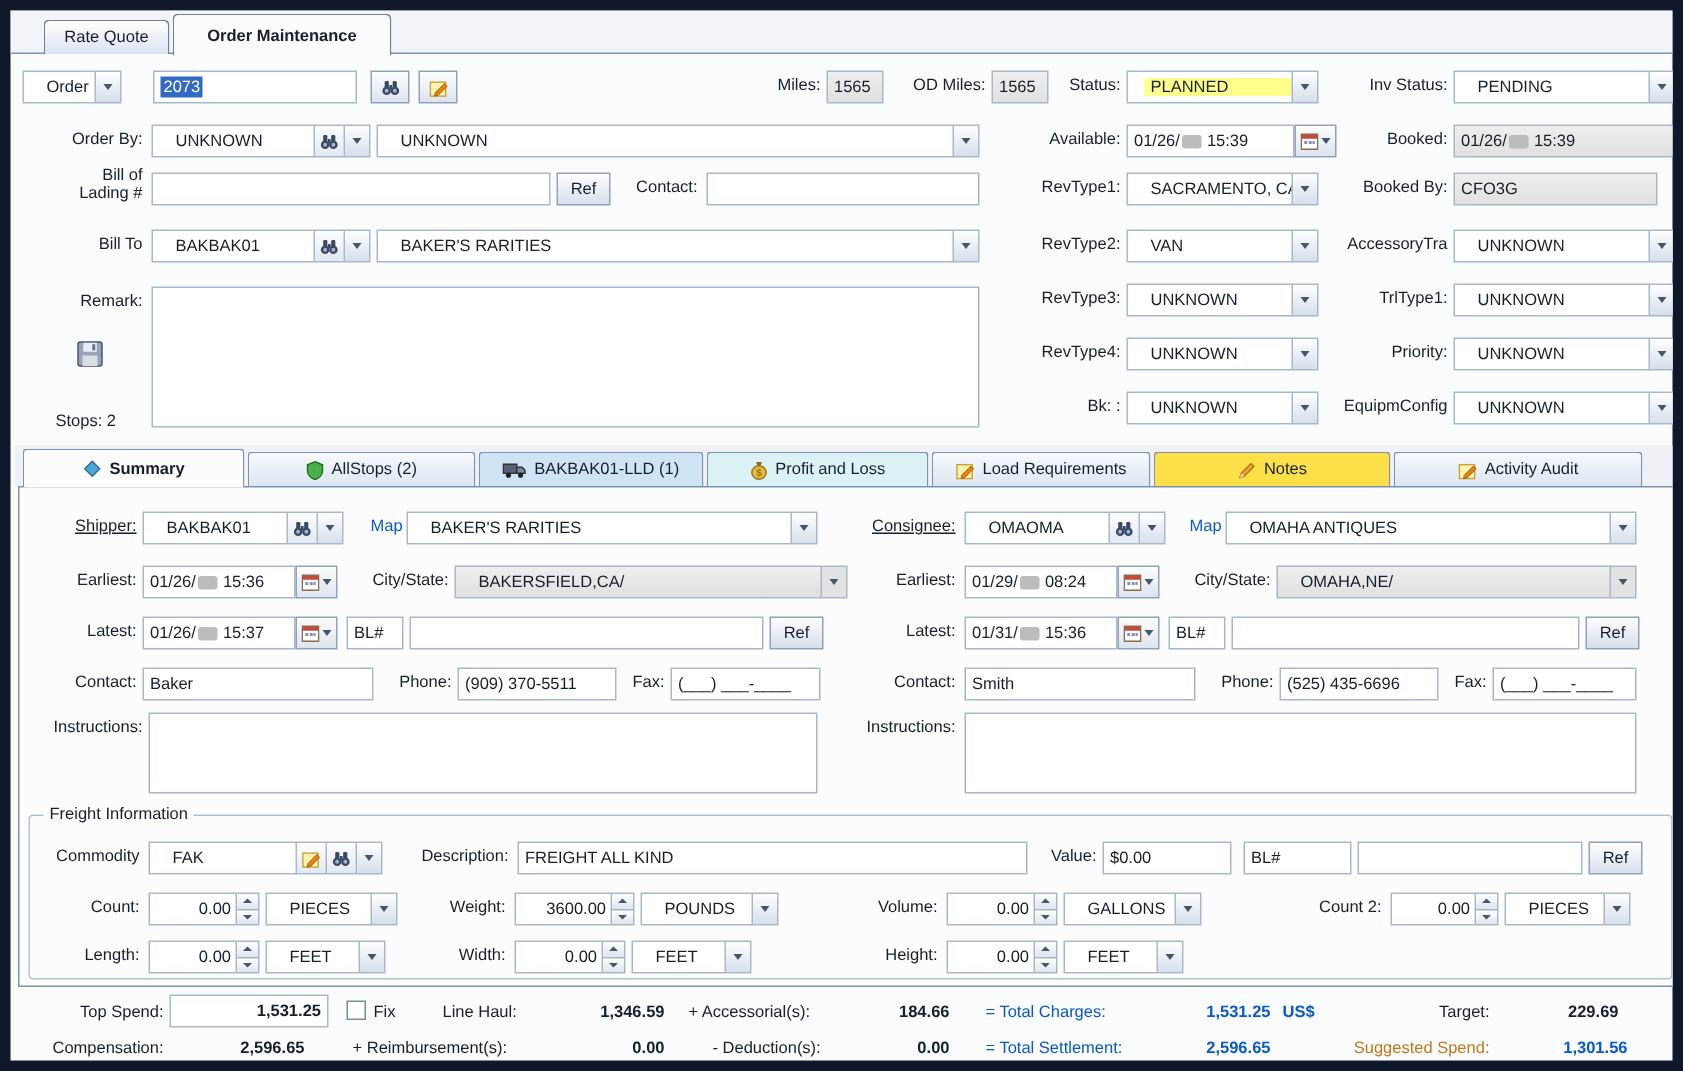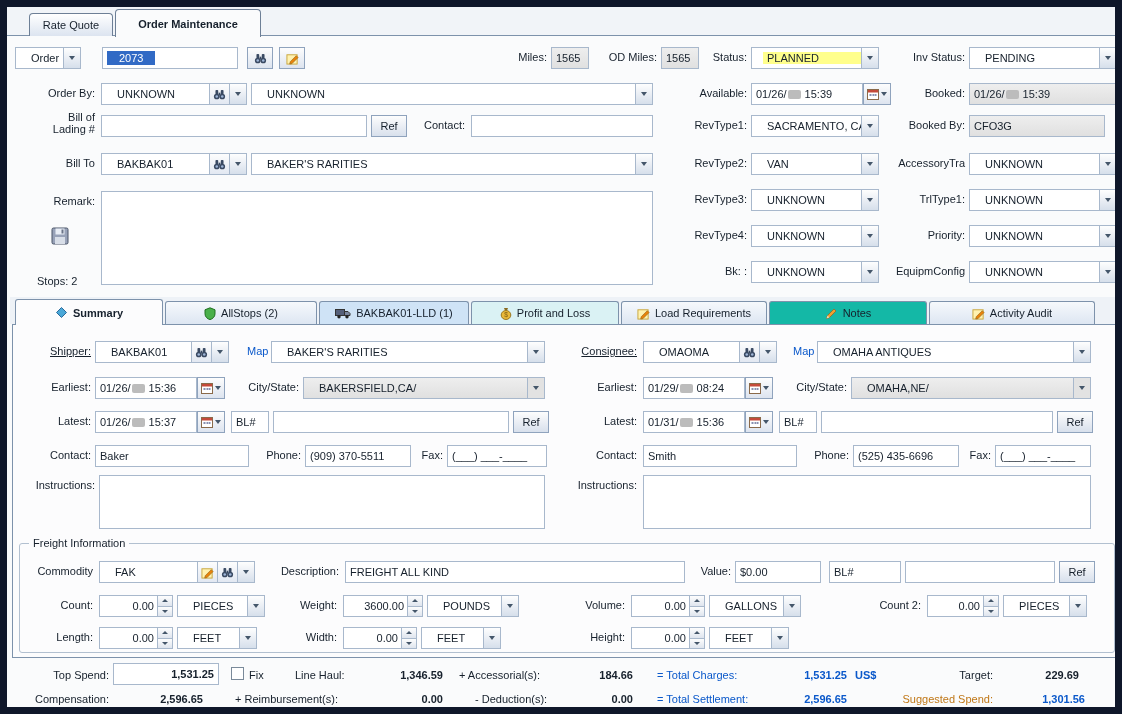--- a/index.html
+++ b/index.html
@@ -24,36 +24,36 @@
   .ibtn{position:absolute;height:22px;border:1px solid #8fa3bd;background:linear-gradient(#fdfdfd,#dde4ef);display:flex;align-items:center;justify-content:center;gap:2px;}
   .refbtn{position:absolute;height:22px;border:1px solid #8fa3bd;background:linear-gradient(#fdfdfd,#d8e0ec);display:flex;align-items:center;justify-content:center;}
   .redact{display:inline-block;width:13px;height:9px;background:#bcbcbc;border-radius:2px;margin:0 1px;}
   .tm{margin-left:3px;}
   .ta{position:absolute;border:1px solid #a8b8cc;background:#fff;}
   .spin{position:absolute;height:22px;border:1px solid #a8b8cc;background:#fff;display:flex;align-items:stretch;}
   .spin .num{flex:1;text-align:right;padding:4px 3px 0 0;white-space:nowrap;}
   .spin .btns{width:15px;border-left:1px solid #a8b8cc;display:flex;flex-direction:column;}
   .spin .sb{flex:1;display:flex;align-items:center;justify-content:center;background:linear-gradient(#fdfdfd,#dfe5ee);}
   .spin .sb+.sb{border-top:1px solid #a8b8cc;}
-  .sel{background:#316ac5;color:#fff;padding:1px 12px;}
+  .sel{background:#316ac5;color:#fff;padding:1px 2px;}
   .maplink{position:absolute;color:#0a58ca;cursor:pointer;white-space:nowrap;}
   .blue{color:#0a58ca;}
   .orange{color:#c07818;}
   .b{font-weight:bold;}
   .numval{position:absolute;text-align:right;font-weight:bold;white-space:nowrap;}
   .cb{position:absolute;width:13px;height:13px;border:1px solid #7a8a9a;background:#fff;}
   #topstrip{position:absolute;left:0;top:0;width:100%;height:29px;background:#f1f4f8;border-bottom:1px solid #7d92ab;}
   .ttab{position:absolute;display:flex;align-items:center;justify-content:center;border:1px solid #6d7f96;border-bottom:none;border-radius:4px 4px 0 0;background:linear-gradient(#ffffff,#dce4f0);z-index:2;}
   .ttab.active{background:#fafbfc;font-weight:bold;z-index:3;}
   #dstrip{position:absolute;left:3px;top:290px;width:1116px;height:27px;background:#eef2f7;}
   .dtab{position:absolute;top:294px;height:23px;display:flex;align-items:center;justify-content:center;gap:5px;border:1px solid #7d92ab;border-bottom:none;border-radius:3px 3px 0 0;background:linear-gradient(#f6f9fc,#dde6f2);z-index:2;white-space:nowrap;}
   .dtab.active{top:292px;height:26px;background:#fcfcfd;font-weight:bold;z-index:3;}
   .dtab.tb-blue{background:#cfe3f6;}
   .dtab.tb-cyan{background:#daf2f4;}
-  .dtab.tb-yellow{background:#14b8a6;}
+  .dtab.tb-yellow{background:#fde047;}
   #sumpanel{position:absolute;left:5px;top:317px;width:1111px;height:334px;border:1px solid #7d92ab;background:#fcfcfd;}
   #freightbox{position:absolute;left:12px;top:536px;width:1096px;height:110px;border:1px solid #b2c0d0;border-radius:3px;}
   #freightlegend{position:absolute;left:22px;top:530px;background:#fcfcfd;padding:0 4px;white-space:nowrap;}
   .blcell{position:absolute;height:22px;border:1px solid #a8b8cc;background:#fff;display:flex;align-items:center;padding:0 4px;}
   .ic{width:13px;height:13px;}
   .ic-sm{width:13px;height:11px;}
 </style>
 </head>
 <body>
 
@@ -396,21 +396,21 @@
       <span class="redact"></span>
       <span class="tm">15:36</span>
   </div>
   <div class="ibtn" style="left:190px;top:370px;width:28px">
     <svg style="width:12px;height:12px">
         <use href="#i-cal"></use>
       </svg>
       <span class="tri"></span>
   </div>
   <span class="lbl" style="left:224px;top:374px;width:68px">City/State:</span>
-  <div class="fld dd ro" style="left:296px;top:370px;width:242px">
+  <div class="fld dd ro" style="left:296px;top:370px;width:262px">
     <span class="val">BAKERSFIELD,CA/</span>
     <span class="dbtn">
         <span class="tri"></span>
       </span>
   </div>
   <span class="lbl" style="left:568px;top:374px;width:62px">Earliest:</span>
   <div class="fld" style="left:636px;top:370px;width:102px">
     <span>01/29/</span>
       <span class="redact"></span>
       <span class="tm">08:24</span>

